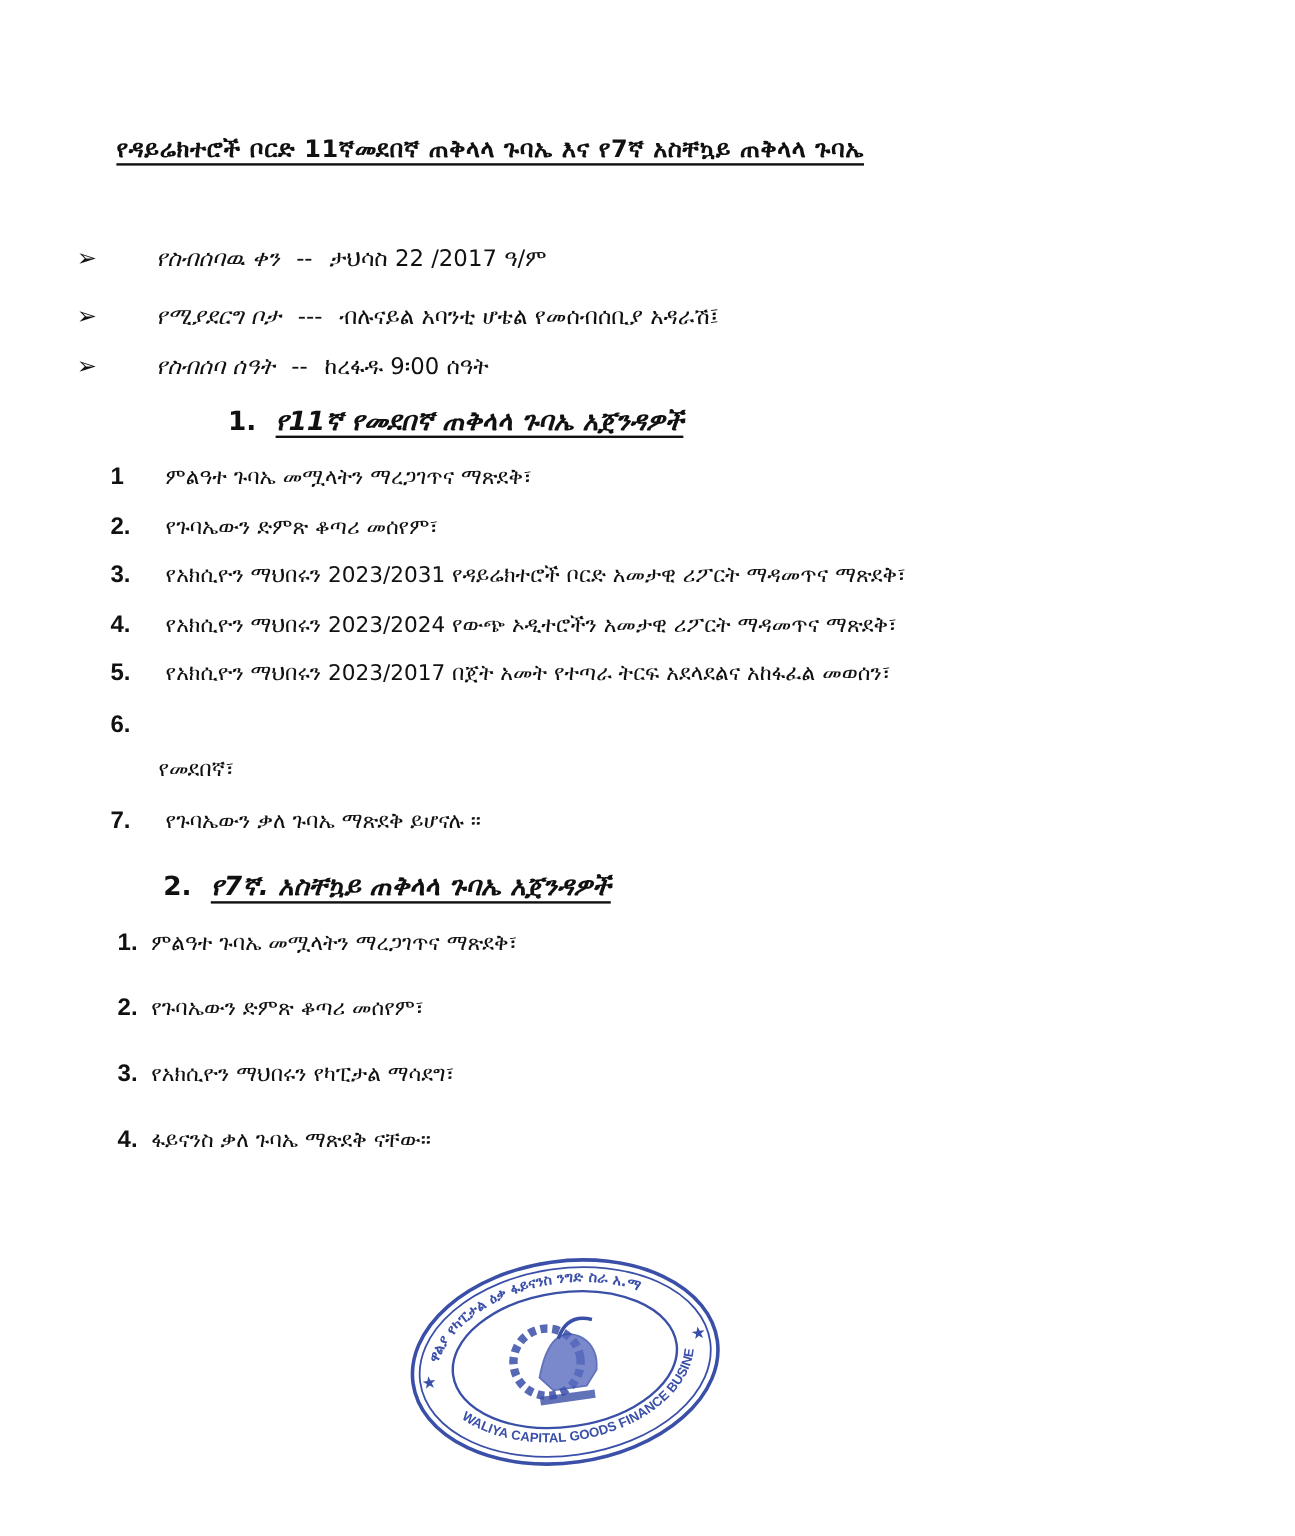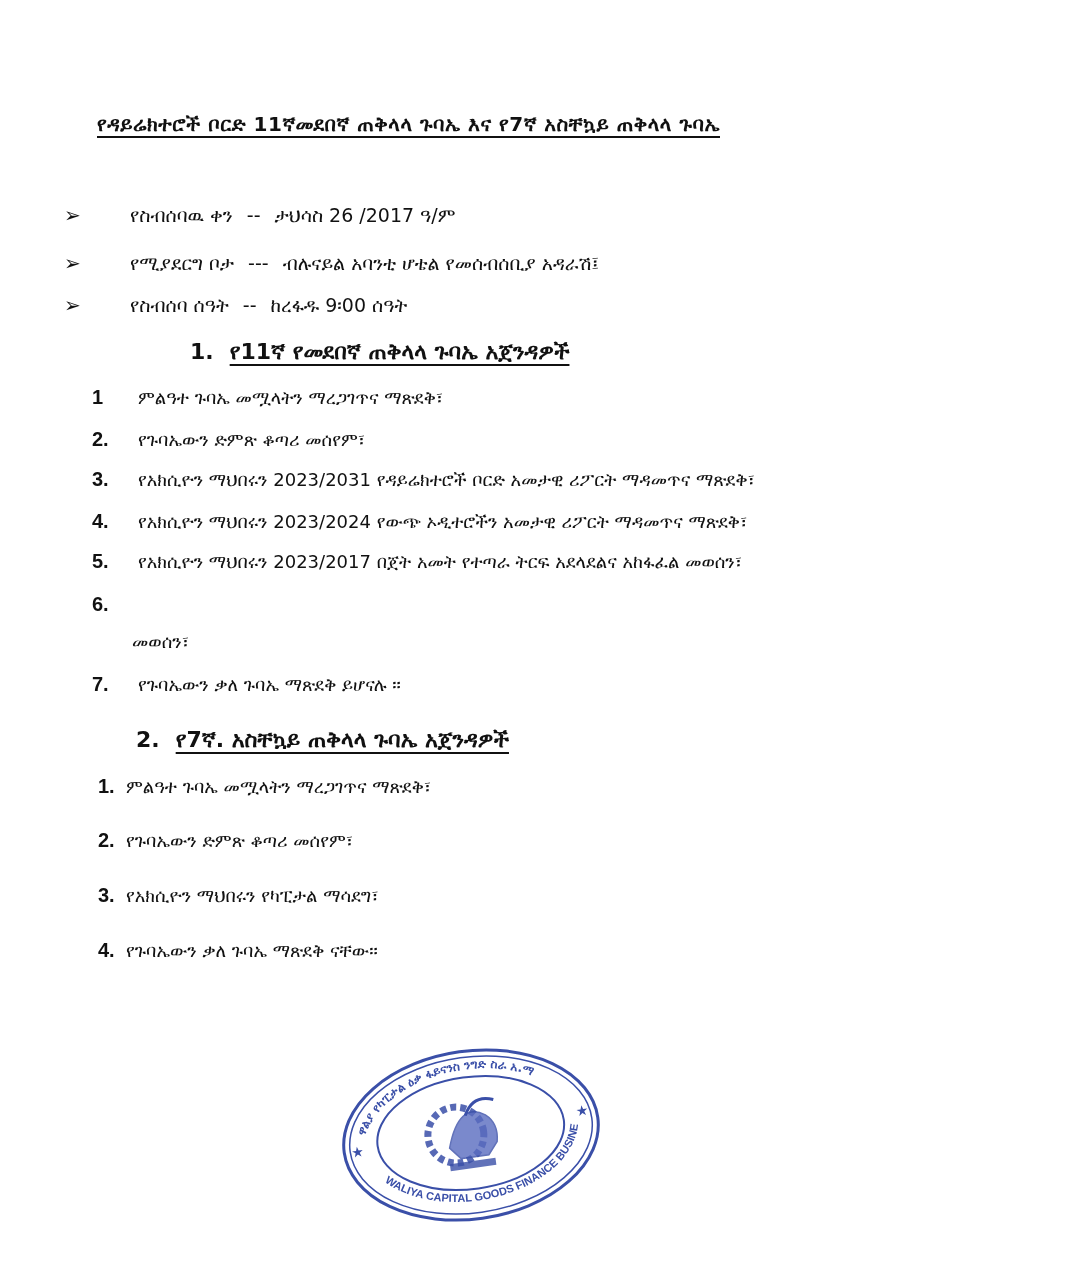--- a/index.html
+++ b/index.html
@@ -9,27 +9,27 @@
       font-family: "DejaVu Sans", "Liberation Sans", sans-serif;
     }
     .page { position: absolute; left: 0; top: 0; width: 1079px; height: 908px; }
     .title {
       position: absolute; left: 97px; top: 112px; width: 760px;
       font-size: 20px; font-weight: bold; letter-spacing: 0.5px;
       text-decoration: underline; text-underline-offset: 5px; white-space: nowrap;
     }
     .meta-row { position: absolute; left: 64px; font-size: 19px; white-space: nowrap; display: flex; align-items: baseline; }
     .meta-row .bullet { width: 66px; font-size: 20px; font-weight: bold; }
-    .meta-row .label { margin-right: 14px; }
+    .meta-row .label { margin-right: 14px; font-style: italic; }
     .meta-row .sep { margin-right: 14px; }
     .section-title {
       position: absolute; font-size: 22px; font-weight: bold; white-space: nowrap;
     }
     .section-title .num { margin-right: 16px; }
-    .section-title .txt { text-decoration: underline; text-underline-offset: 5px; }
+    .section-title .txt { text-decoration: underline; text-underline-offset: 5px; font-style: italic; }
     .item { position: absolute; font-size: 18px; white-space: nowrap; display: flex; align-items: baseline; }
     .item .num { font-family: "Liberation Sans", sans-serif; font-size: 20px; font-weight: bold; }
     .s1 .num { width: 46px; }
     .s2 .num { width: 28px; }
     .item.cont { font-size: 18px; }
     .stamp {
       position: absolute; left: 338px; top: 1045px; width: 266px; height: 180px;
     }
     .stamp svg { width: 100%; height: 100%; }
   </style>
@@ -37,21 +37,21 @@
 <body>
 
 <div class="page">
 
   <div class="title">የዳይሬክተሮች ቦርድ 11ኛመደበኛ ጠቅላላ ጉባኤ እና የ7ኛ አስቸኳይ ጠቅላላ ጉባኤ</div>
 
   <div class="meta-row" style="top:203px">
     <span class="bullet">➢</span>
     <span class="label">የስብሰባዉ ቀን</span>
     <span class="sep">--</span>
-    <span class="value">ታህሳስ 26 /2017 ዓ/ም</span>
+    <span class="value">ታህሳስ 22 /2017 ዓ/ም</span>
   </div>
   <div class="meta-row" style="top:251px">
     <span class="bullet">➢</span>
     <span class="label">የሚያደርግ ቦታ</span>
     <span class="sep">---</span>
     <span class="value">ብሉናይል አባንቲ ሆቴል የመሰብሰቢያ አዳራሽ፤</span>
   </div>
   <div class="meta-row" style="top:293px">
     <span class="bullet">➢</span>
     <span class="label">የስብሰባ ሰዓት</span>
@@ -79,21 +79,21 @@
     <span class="num">4.</span>
     <span class="text">የአክሲዮን ማህበሩን 2023/2024 የውጭ ኦዲተሮችን አመታዊ ሪፖርት ማዳመጥና ማጽደቅ፣</span>
   </div>
   <div class="item s1" style="left:92px; top:550px">
     <span class="num">5.</span>
     <span class="text">የአክሲዮን ማህበሩን 2023/2017 በጀት አመት የተጣራ ትርፍ አደላደልና አከፋፈል መወሰን፣</span>
   </div>
   <div class="item s1" style="left:92px; top:593px">
     <span class="num">6.</span>
   </div>
-  <div class="item cont" style="left:132px; top:631px">መወሰን፣</div>
+  <div class="item cont" style="left:132px; top:631px">የመደበኛ፣</div>
   <div class="item s1" style="left:92px; top:673px">
     <span class="num">7.</span>
     <span class="text">የጉባኤውን  ቃለ ጉባኤ ማጽደቅ ይሆናሉ ፡፡</span>
   </div>
 
   <div class="section-title" style="left:136px; top:727px">
     <span class="num">2.</span><span class="txt">የ7ኛ. አስቸኳይ ጠቅላላ ጉባኤ አጀንዳዎች</span>
   </div>
 
   <div class="item s2" style="left:98px; top:775px">
@@ -103,21 +103,21 @@
   <div class="item s2" style="left:98px; top:829px">
     <span class="num">2.</span>
     <span class="text">የጉባኤውን ድምጽ ቆጣሪ መሰየም፣</span>
   </div>
   <div class="item s2" style="left:98px; top:884px">
     <span class="num">3.</span>
     <span class="text">የአክሲዮን ማህበሩን የካፒታል ማሳደግ፣</span>
   </div>
   <div class="item s2" style="left:98px; top:939px">
     <span class="num">4.</span>
-    <span class="text">የጉባኤውን  ቃለ ጉባኤ ማጽደቅ ናቸው፡፡</span>
+    <span class="text">ፋይናንስ  ቃለ ጉባኤ ማጽደቅ ናቸው፡፡</span>
   </div>
 
   <div class="stamp">
     <svg viewBox="0 0 266 180">
       <defs>
         <path id="topArc" d="M 22 98 A 112 76 0 0 1 244 86"></path>
         <path id="botArc" d="M 26 104 A 110 72 0 0 0 240 96"></path>
       </defs>
       <g transform="rotate(-8 133 90)" fill="none" stroke="#3a4fa8">
         <ellipse cx="133" cy="90" rx="128" ry="84" stroke-width="3"></ellipse>

